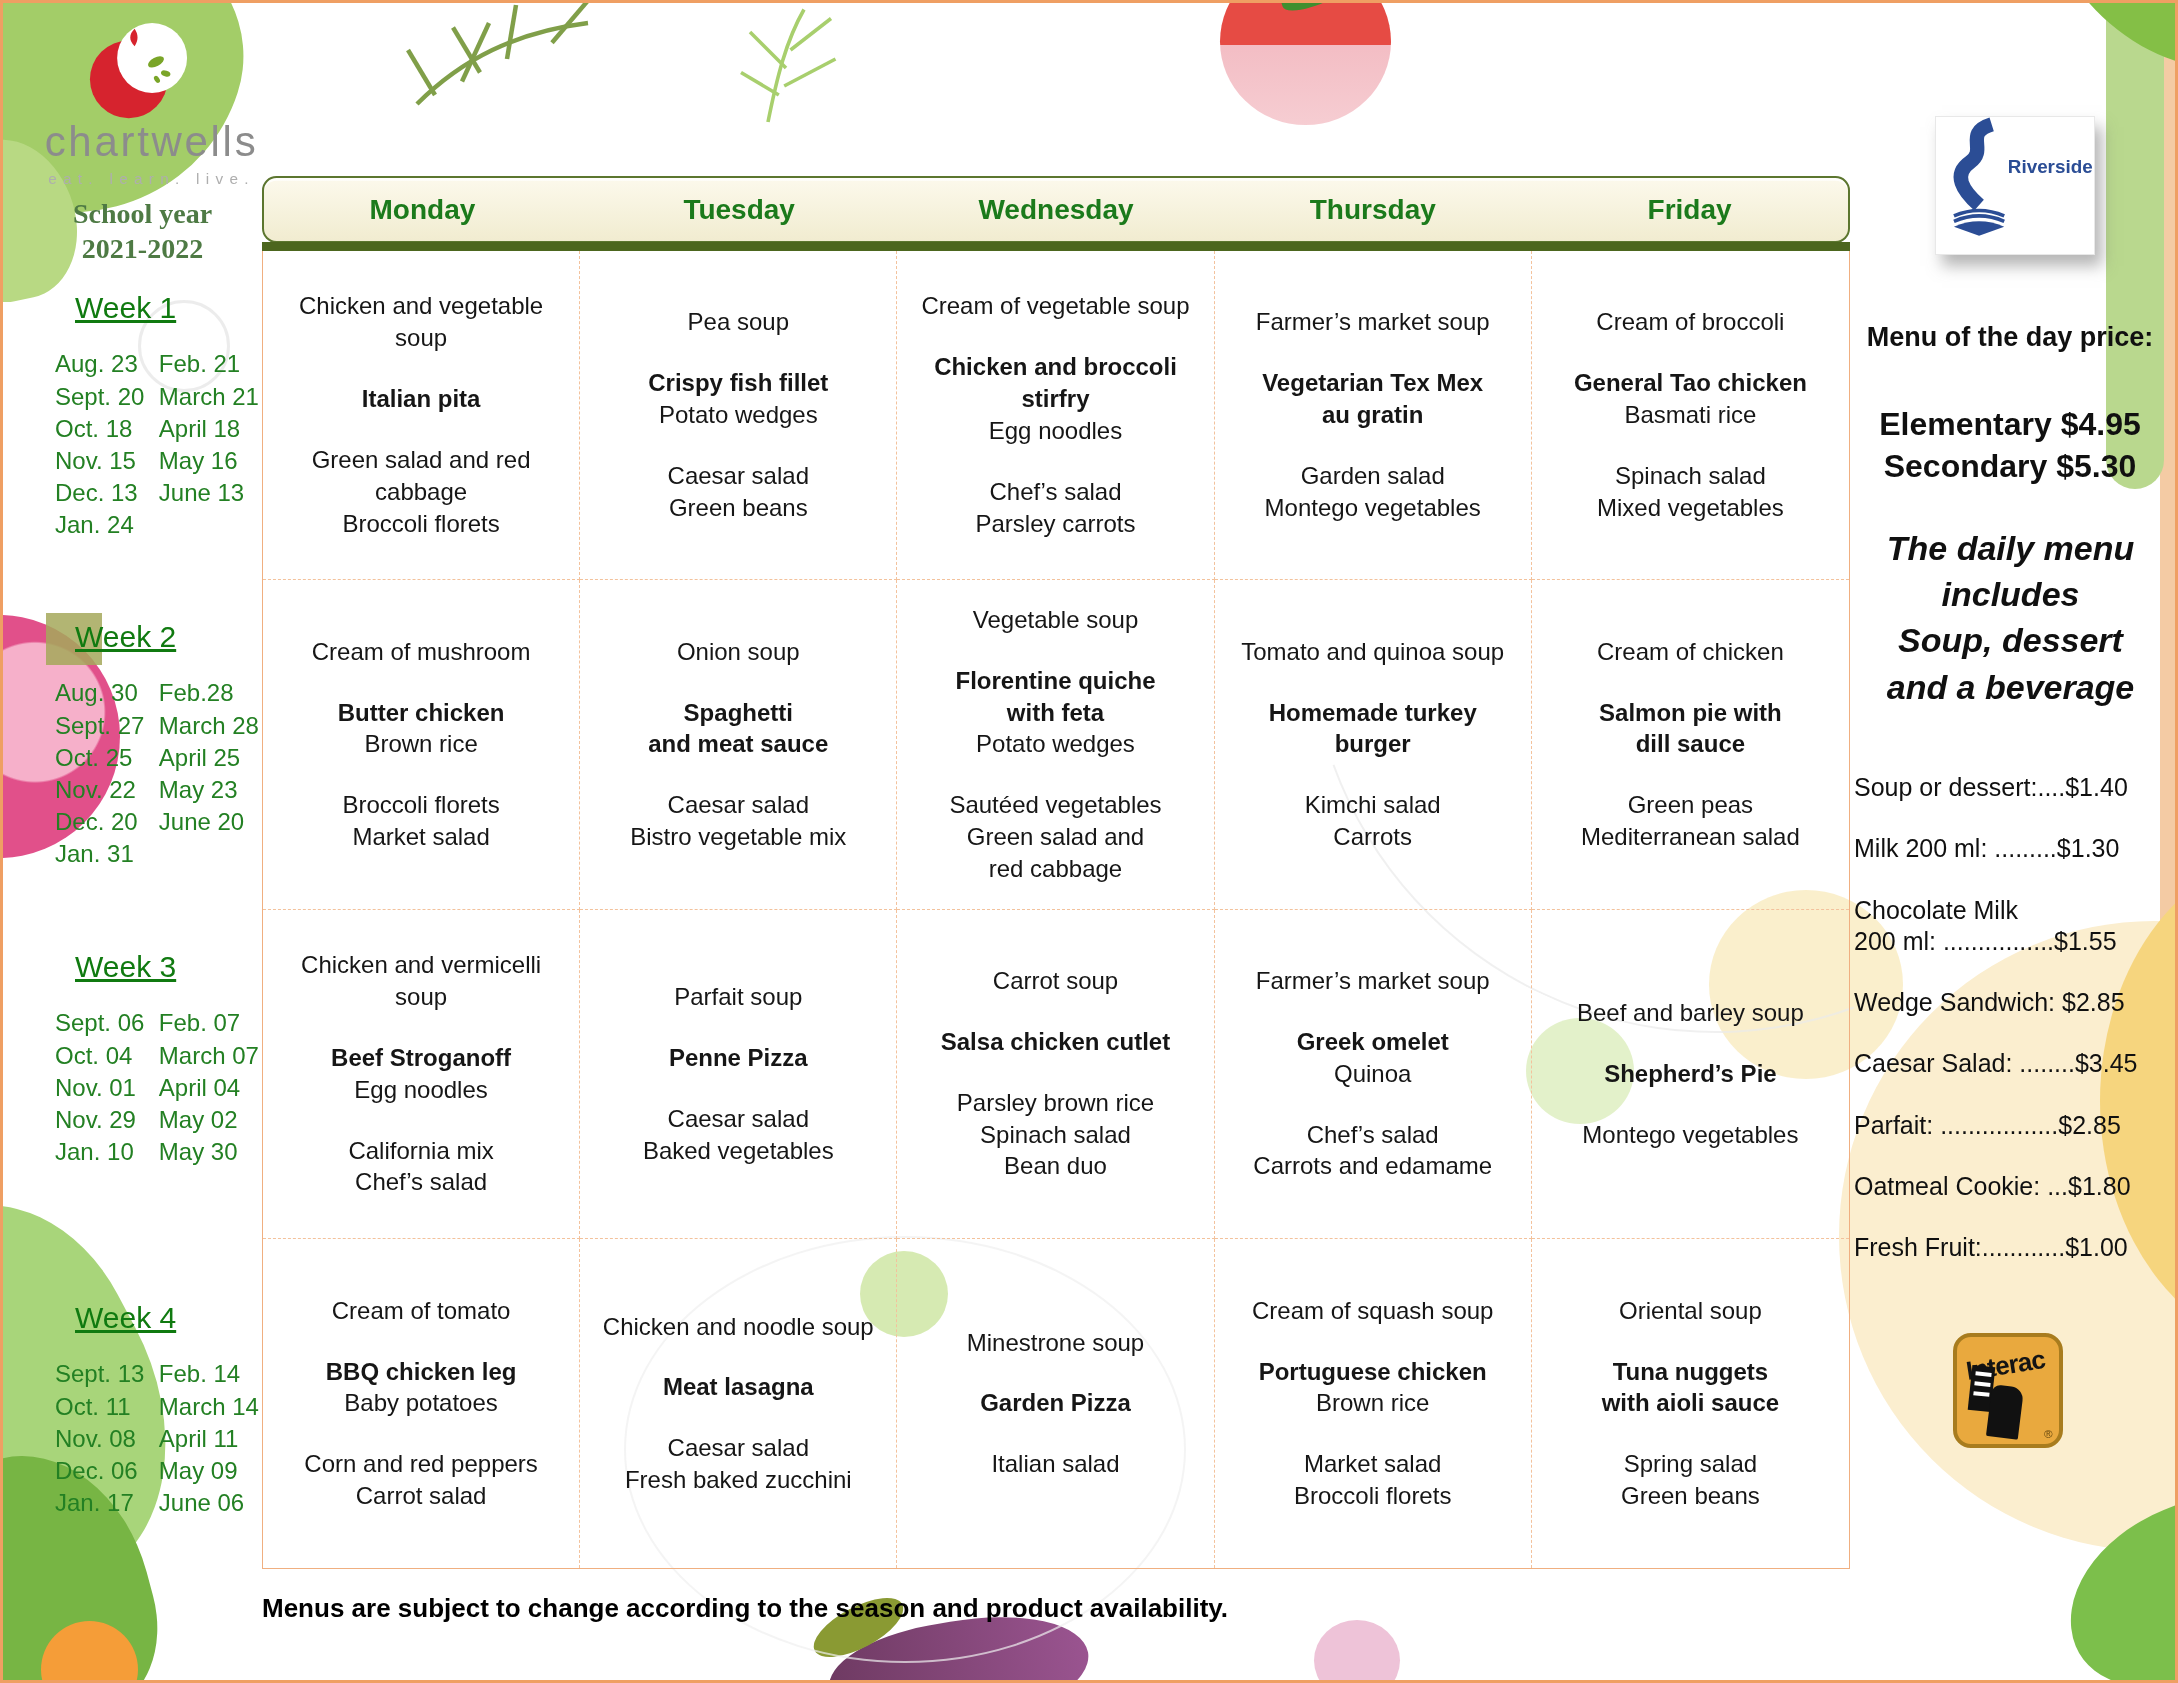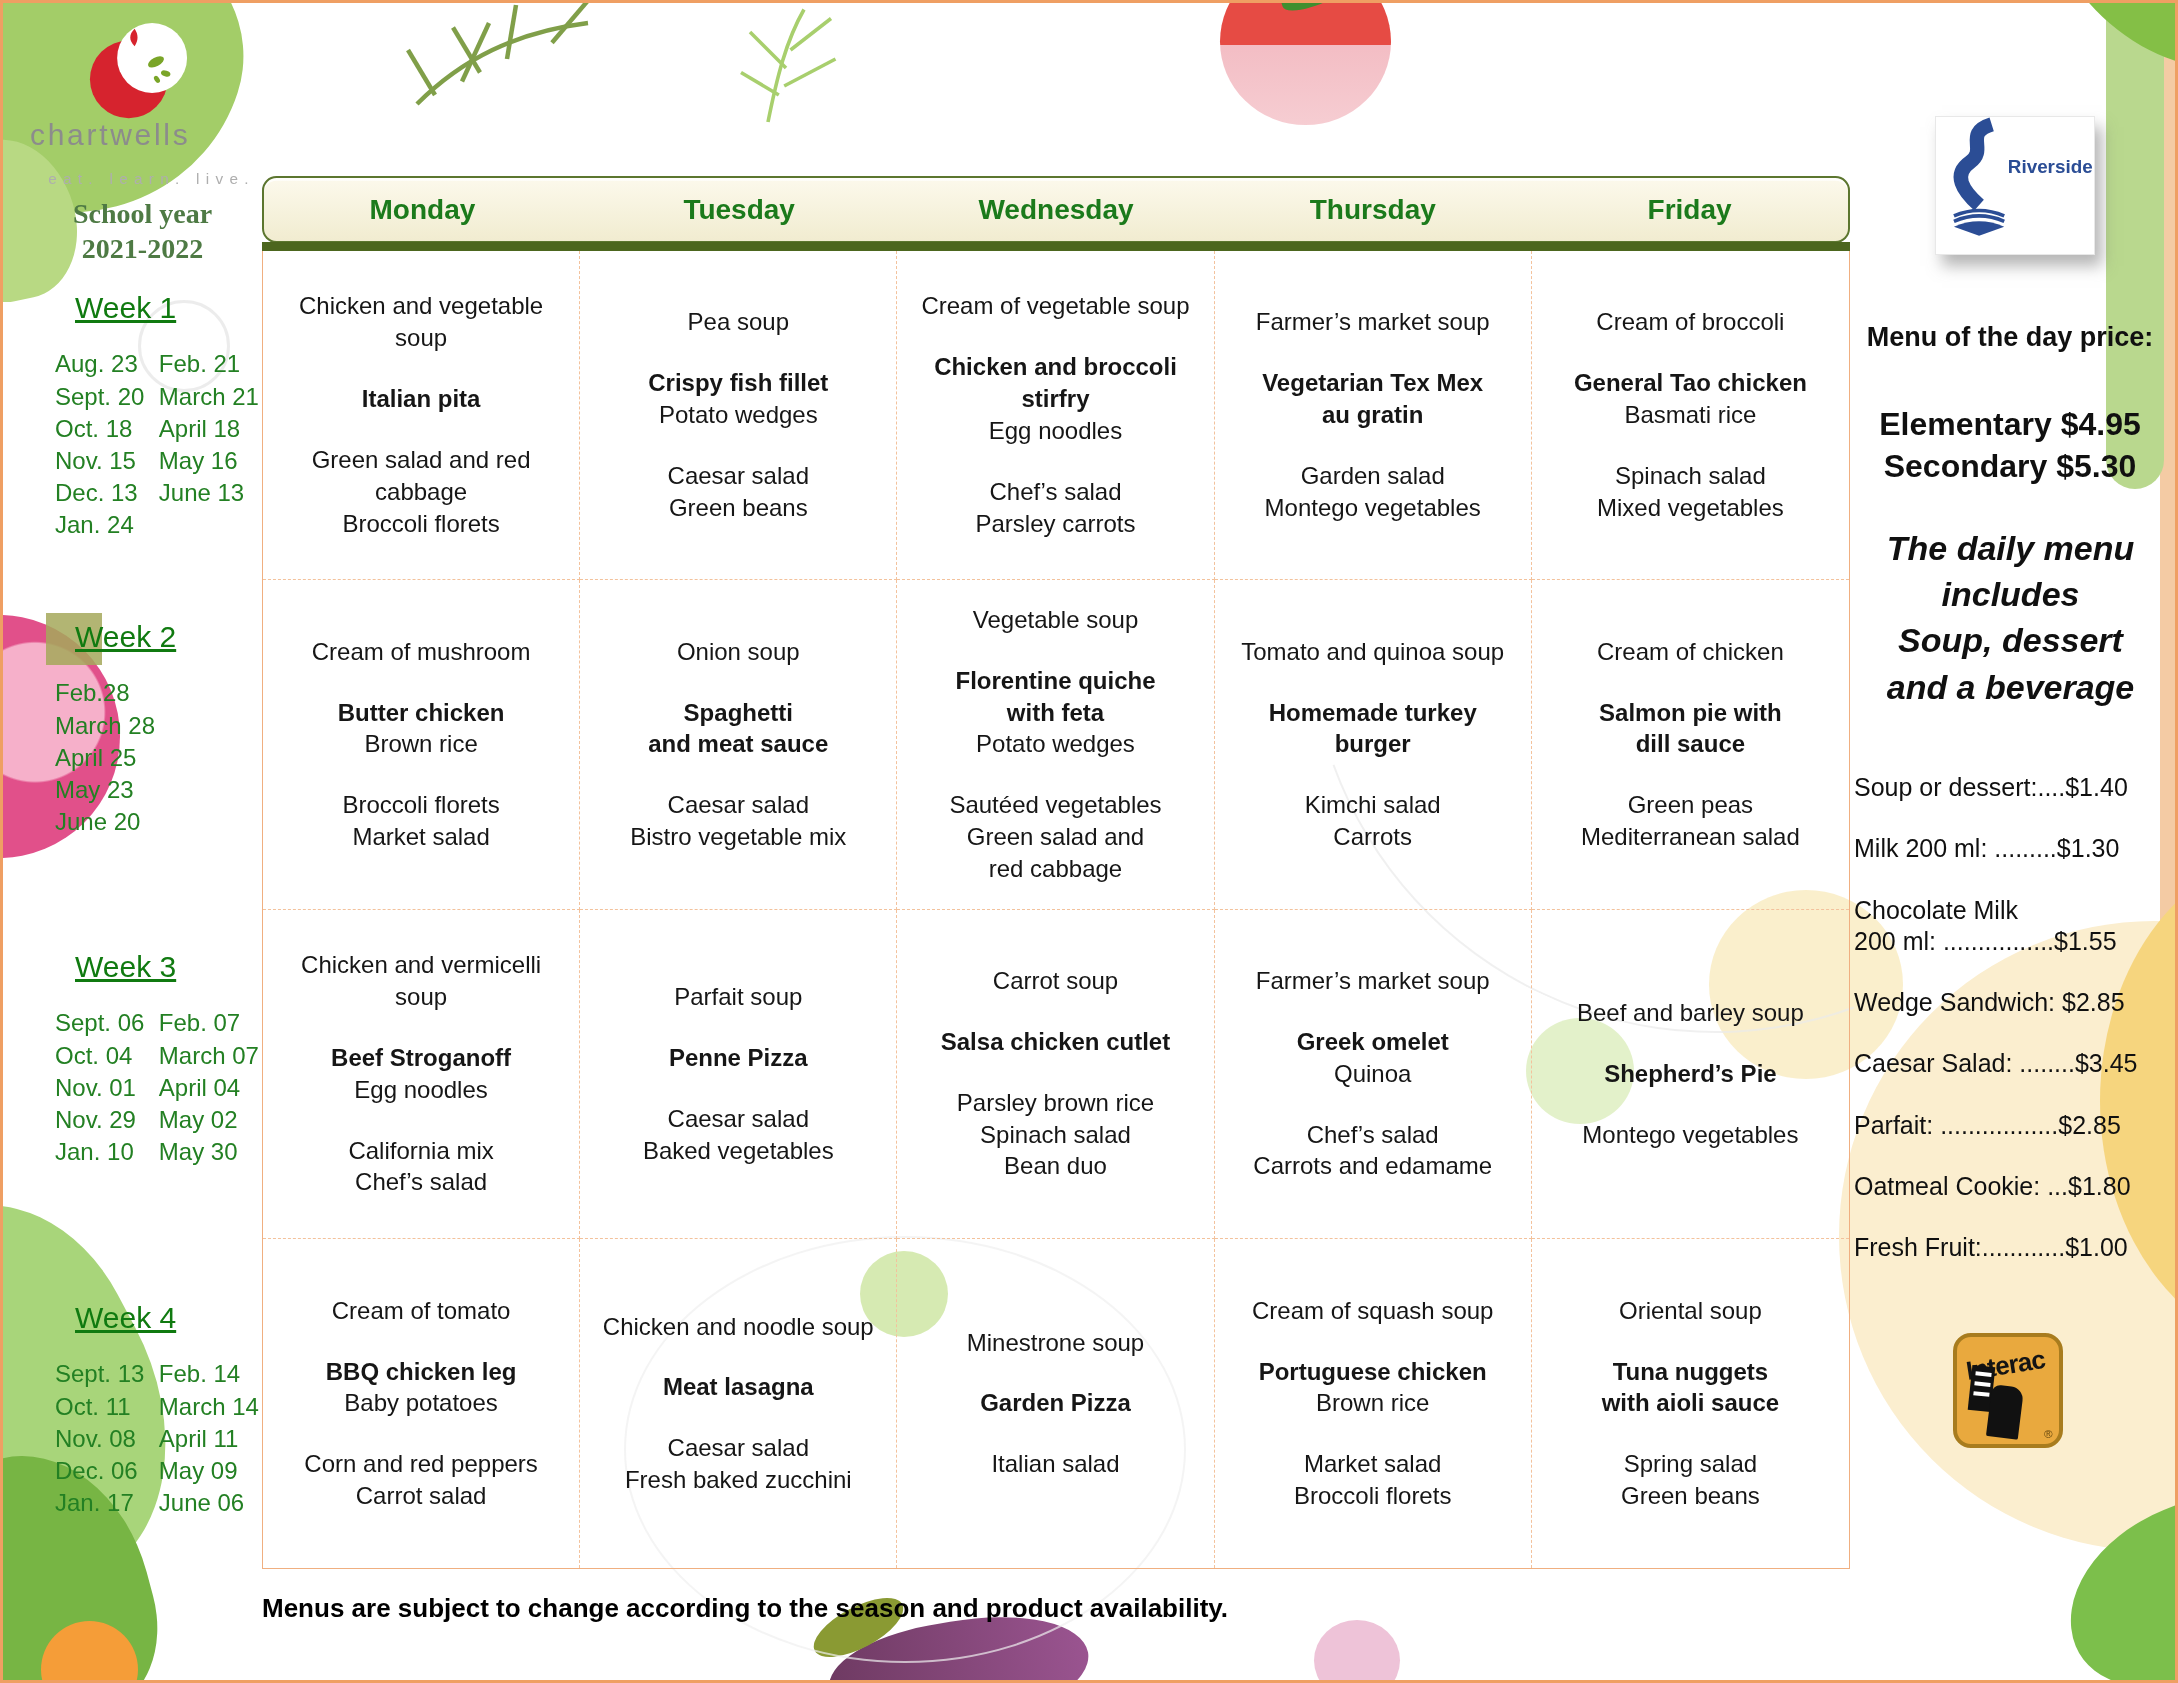--- a/index.html
+++ b/index.html
@@ -3,22 +3,22 @@
 <meta charset="utf-8">
 <style>
   html,body{margin:0;padding:0;background:#ffffff;}
   .page{position:relative;width:2178px;height:1683px;background:#ffffff;overflow:hidden;
         border:3.6px solid #ef9f63;box-sizing:border-box;
         font-family:"Liberation Sans",sans-serif;color:#161616;}
   .abs{position:absolute;}
   .deco{position:absolute;z-index:1;}
 
   
-  .brand-text{position:absolute;left:27px;top:115px;width:243px;text-align:left;z-index:3;
-              font-size:30px;color:#8c8c8c;letter-spacing:2.7px;font-weight:400;}
+  .brand-text{position:absolute;left:27px;top:115px;width:243px;text-align:center;z-index:3;
+              font-size:42px;color:#8c8c8c;letter-spacing:2.7px;font-weight:400;}
   .brand-tag{position:absolute;left:27px;top:167px;width:243px;text-align:center;z-index:3;
              font-size:15.3px;color:#aeaeae;letter-spacing:6.3px;}
   .school-year{position:absolute;left:36px;top:193px;width:207px;text-align:center;z-index:3;
                font-family:"Liberation Serif",serif;font-weight:bold;font-size:28px;
                color:#4e7a44;line-height:1.25;}
 
   
   .title{position:absolute;left:774px;top:83px;width:585px;text-align:center;z-index:3;}
   .title .l1{font-size:41px;font-weight:bold;color:#0c8a20;}
   .title .l2{font-size:33px;font-weight:bold;color:#157a18;margin-top:5.4px;}
@@ -187,20 +187,26 @@
       <div>Feb. 21
 March 21
 April 18
 May 16
 June 13</div>
     </div>
   </div>
   <div class="week" style="top:617px;">
     <div class="wlabel">Week 2</div>
     <div class="dates">
+      <div>Aug. 30
+Sept. 27
+Oct. 25
+Nov. 22
+Dec. 20
+Jan. 31</div>
       <div>Feb.28
 March 28
 April 25
 May 23
 June 20</div>
     </div>
   </div>
   <div class="week" style="top:947px;">
     <div class="wlabel">Week 3</div>
     <div class="dates">

